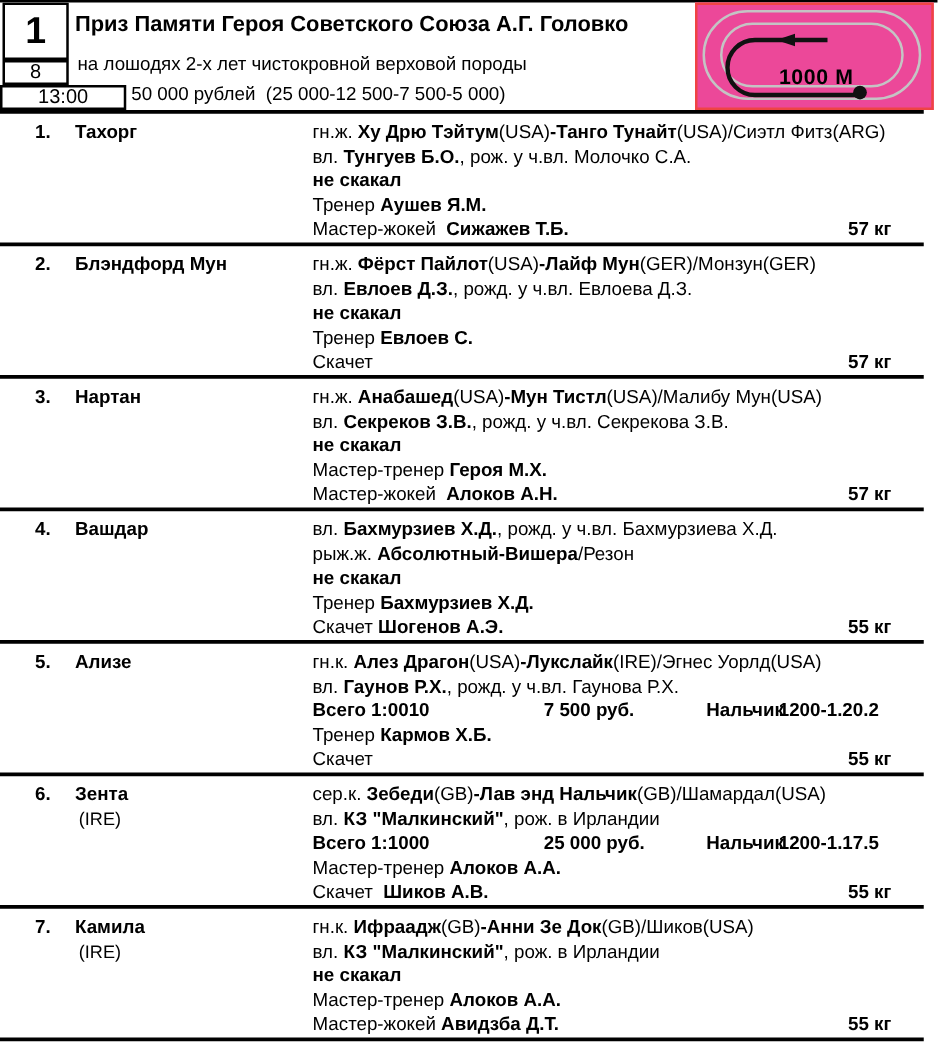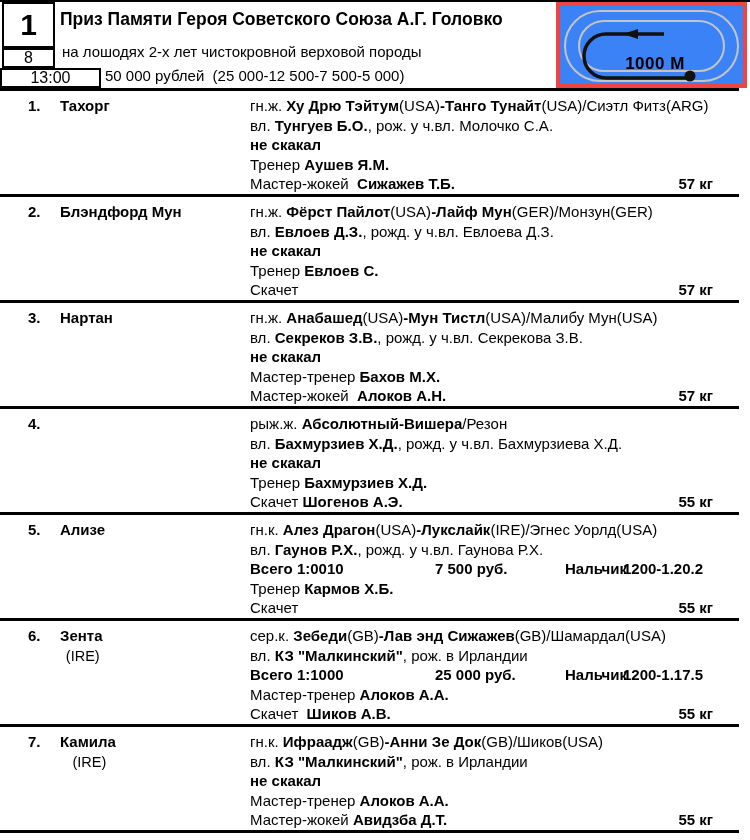--- a/index.html
+++ b/index.html
@@ -25,36 +25,36 @@
   .count    { left: 2px; top: 46px; width: 53px;  height: 20px; font-size: 16px; }
   .time     { left: 0;   top: 66px; width: 101px; height: 20px; font-size: 16px; }
   .title {
     position: absolute; left: 60px; top: 7px;
     font-size: 17.5px; font-weight: 700; white-space: pre;
   }
   .conditions { position: absolute; left: 62px; top: 41px; font-size: 15px; white-space: pre; }
   .prize      { position: absolute; left: 105px; top: 65px; font-size: 15px; white-space: pre; }
   .trackbox {
     position: absolute; left: 556px; top: 0; width: 191px; height: 86px;
-    border: 4px solid #ef4444; background: #3b82f6;
+    border: 2px solid #ef4444; background: #ec4899;
   }
   .trackbox svg { display: block; }
   .track-label { font-size: 17px; font-weight: 700; letter-spacing: 0.5px; }
 
   
   .entries { border-top: 3px solid #000; width: 739px; }
   .entry {
     height: 106px;
     border-bottom: 3px solid #000;
     padding-top: 5px;
     display: flex;
   }
   .left { width: 250px; display: flex; flex-shrink: 0; }
   .num  { width: 32px; margin-left: 28px; font-weight: 700; font-size: 15px; line-height: 20px; }
-  .name-block { font-size: 15px; line-height: 20px; text-align: center; }
+  .name-block { font-size: 15px; line-height: 20px; }
   .name { font-weight: 700; }
   .country { font-weight: 400; font-size: 14.5px; padding-left: 3px; }
   .details { flex: 1; font-size: 15px; }
   .dline { height: 19.5px; line-height: 19.5px; white-space: pre; }
   .b { font-weight: 700; }
   .jockey { display: flex; justify-content: space-between; padding-right: 26px; gap: 18px; }
   .weight { font-weight: 700; }
   .cols { font-weight: 700; }
   .cols .col { display: inline-block; white-space: pre; }
   .cols .c0 { width: 185px; }
@@ -128,31 +128,34 @@
         <div class="left">
           <div class="num">3.</div>
           <div class="name-block">
             <div class="name">Нартан</div>
           </div>
         </div>
         <div class="details">
           <div class="dline"><span>гн.ж. </span><span class="b">Анабашед</span><span>(USA)</span><span class="b">-Мун Тистл</span><span>(USA)/Малибу Мун(USA)</span></div>
           <div class="dline"><span>вл. </span><span class="b">Секреков З.В.</span><span>, рожд. у ч.вл. Секрекова З.В.</span></div>
           <div class="dline"><span class="b">не скакал</span></div>
-          <div class="dline"><span>Мастер-тренер </span><span class="b">Бахов М.Х.</span></div>
+          <div class="dline"><span>Мастер-тренер </span><span class="b">Героя М.Х.</span></div>
           <div class="dline jockey"><span><span>Мастер-жокей  </span><span class="b">Алоков А.Н.</span></span><span class="weight">57 кг</span></div>
         </div>
       </div>
       <div class="entry">
         <div class="left">
           <div class="num">4.</div>
-        </div>
-        <div class="details">
+          <div class="name-block">
+            <div class="name">Вашдар</div>
+          </div>
+        </div>
+        <div class="details">
+          <div class="dline"><span>вл. </span><span class="b">Бахмурзиев Х.Д.</span><span>, рожд. у ч.вл. Бахмурзиева Х.Д.</span></div>
           <div class="dline"><span>рыж.ж. </span><span class="b">Абсолютный-Вишера</span><span>/Резон</span></div>
-          <div class="dline"><span>вл. </span><span class="b">Бахмурзиев Х.Д.</span><span>, рожд. у ч.вл. Бахмурзиева Х.Д.</span></div>
           <div class="dline"><span class="b">не скакал</span></div>
           <div class="dline"><span>Тренер </span><span class="b">Бахмурзиев Х.Д.</span></div>
           <div class="dline jockey"><span><span>Скачет </span><span class="b">Шогенов А.Э.</span></span><span class="weight">55 кг</span></div>
         </div>
       </div>
       <div class="entry">
         <div class="left">
           <div class="num">5.</div>
           <div class="name-block">
             <div class="name">Ализе</div>
@@ -168,21 +171,21 @@
       </div>
       <div class="entry">
         <div class="left">
           <div class="num">6.</div>
           <div class="name-block">
             <div class="name">Зента</div>
             <div class="country">(IRE)</div>
           </div>
         </div>
         <div class="details">
-          <div class="dline"><span>сер.к. </span><span class="b">Зебеди</span><span>(GB)</span><span class="b">-Лав энд Сижажев</span><span>(GB)/Шамардал(USA)</span></div>
+          <div class="dline"><span>сер.к. </span><span class="b">Зебеди</span><span>(GB)</span><span class="b">-Лав энд Нальчик</span><span>(GB)/Шамардал(USA)</span></div>
           <div class="dline"><span>вл. </span><span class="b">КЗ "Малкинский"</span><span>, рож. в Ирландии</span></div>
           <div class="dline cols"><span class="col c0">Всего 1:1000</span><span class="col c1">25 000 руб.</span><span class="col c2">Нальчик</span><span class="col c3">1200-1.17.5</span></div>
           <div class="dline"><span>Мастер-тренер </span><span class="b">Алоков А.А.</span></div>
           <div class="dline jockey"><span><span>Скачет  </span><span class="b">Шиков А.В.</span></span><span class="weight">55 кг</span></div>
         </div>
       </div>
       <div class="entry">
         <div class="left">
           <div class="num">7.</div>
           <div class="name-block">

